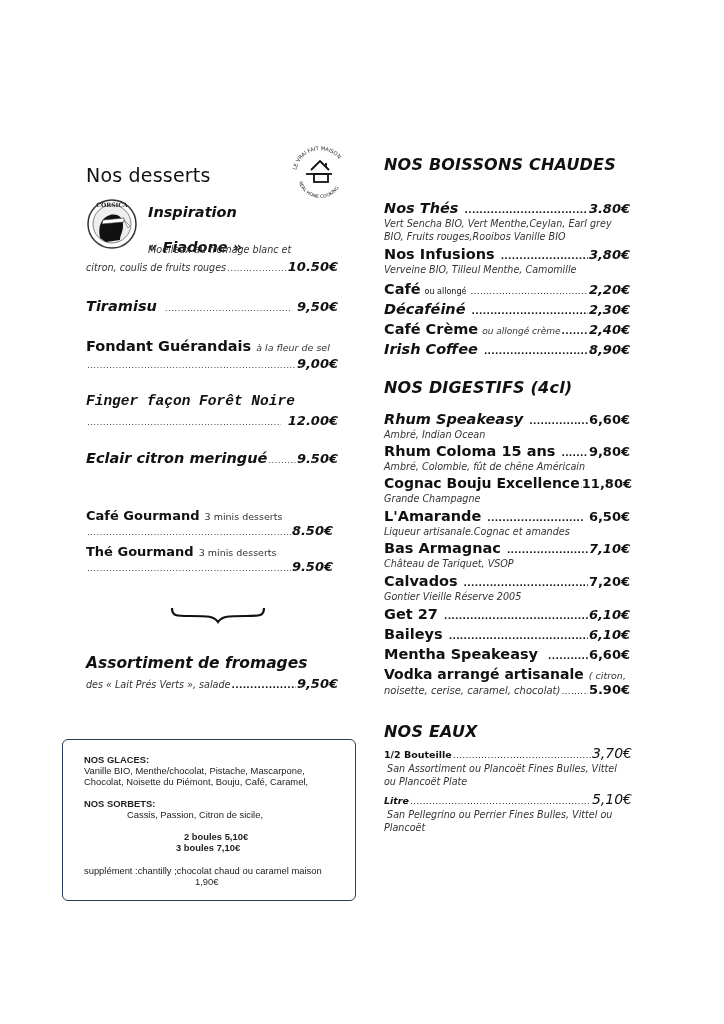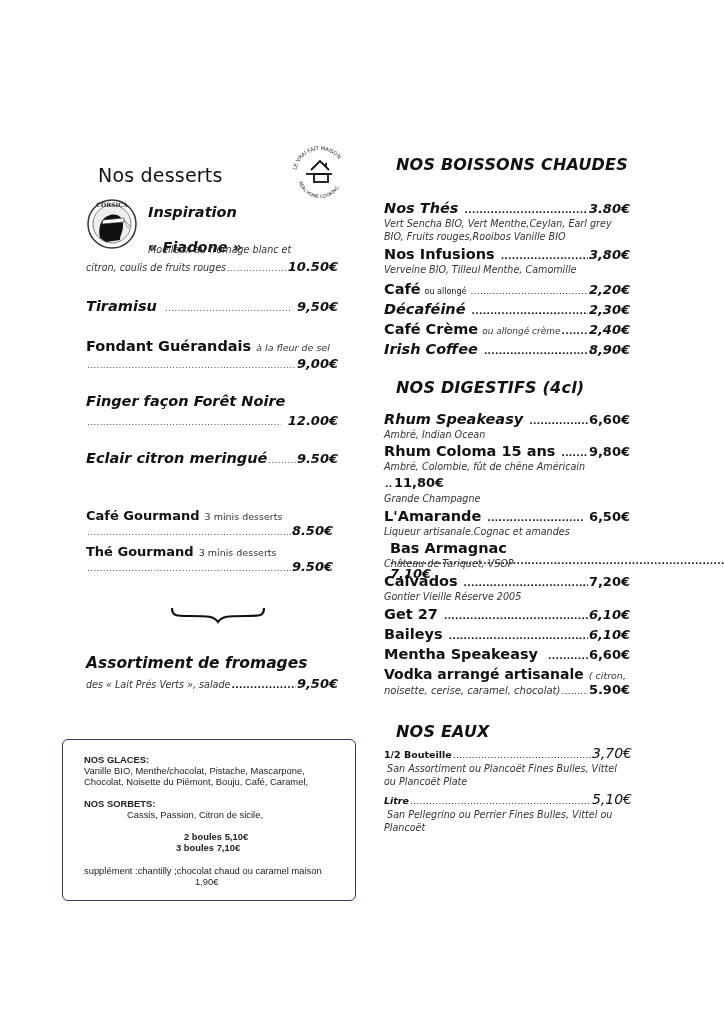--- a/index.html
+++ b/index.html
@@ -1,19 +1,19 @@
 <!DOCTYPE html>
 <html><head>
 <meta charset="utf-8">
 <style>
   html, body { margin:0; padding:0; background:#ffffff; }
   body { width:724px; height:1024px; position:relative; overflow:hidden; color:#111; font-family:"DejaVu Sans", sans-serif; }
   .abs { position:absolute; }
 
-  .h-title { font-family:"DejaVu Sans", sans-serif; font-size:19px; font-weight:500; letter-spacing:0.2px; position:absolute; white-space:nowrap;margin-left:12px; }
+  .h-title { font-family:"DejaVu Sans", sans-serif; font-size:19px; font-weight:500; letter-spacing:0.2px; position:absolute; white-space:nowrap; }
   .h-italic { font-style:italic; font-weight:bold; font-size:16px; }
 
   .item-name { font-family:"DejaVu Sans", sans-serif; font-style:italic; font-weight:bold; font-size:14.5px; }
   .item-name-up { font-family:"DejaVu Sans", sans-serif; font-weight:bold; font-size:14.5px; }
   .small-i { font-style:italic; font-weight:normal; font-size:9.5px; color:#333; }
   .desc { font-family:"DejaVu Sans", sans-serif; font-style:italic; font-size:9.6px; color:#333; line-height:12px; }
   .price { font-family:"DejaVu Sans", sans-serif; font-style:italic; font-weight:bold; font-size:13px; }
   .price-up { font-weight:bold; font-size:13px; }
   .row { position:absolute; display:flex; align-items:baseline; white-space:nowrap; }
   .row .fill { flex:1; overflow:hidden; white-space:nowrap; color:#444; font-size:9px; letter-spacing:0.3px; margin:0 1px; }
@@ -72,21 +72,21 @@
 
   <div class="abs" style="left:86px; top:336px; white-space:nowrap;">
     <span class="item-name-up">Fondant Guérandais</span>
     <span class="small-i">à la fleur de sel</span>
   </div>
   <div class="row" style="left:86px; top:356px; width:252px;">
     <span class="fill"></span>
     <span class="price">9,00€</span>
   </div>
 
-  <div class="abs item-name" style="left:86px; top:393px; white-space:nowrap;">Finger façon Forêt Noire</div>
+  <div class="abs item-name" style="left:86px; top:393px; white-space:nowrap;font-family:Liberation Mono, monospace;">Finger façon Forêt Noire</div>
   <div class="row" style="left:86px; top:413px; width:252px;">
     <span class="fill"></span>
     <span class="price" style="margin-left:6px;">12.00€</span>
   </div>
 
   <div class="row" style="left:86px; top:450px; width:252px;">
     <span class="item-name">Eclair citron meringué</span>
     <span class="fill"></span>
     <span class="price">9.50€</span>
   </div>
@@ -188,33 +188,34 @@
   <div class="abs desc" style="left:384px; top:429px; white-space:nowrap;">Ambré, Indian Ocean</div>
 
   <div class="row" style="left:384px; top:443px; width:246px;">
     <span class="item-name-up">Rhum Coloma 15 ans</span>
     <span class="fill" style="margin-left:6px; color:#111; font-weight:bold;"></span>
     <span class="price-up">9,80€</span>
   </div>
   <div class="abs desc" style="left:384px; top:461px; white-space:nowrap;">Ambré, Colombie, fût de chêne Américain</div>
 
   <div class="row" style="left:384px; top:475px; width:248px;">
+    <span class="item-name-up" style="font-size:14px;">Cognac Bouju Excellence</span>
     <span class="fill" style="max-width:8px; color:#111; font-weight:bold;"></span>
     <span class="price-up">11,80€</span>
   </div>
   <div class="abs desc" style="left:384px; top:493px; white-space:nowrap;">Grande Champagne</div>
 
   <div class="row" style="left:384px; top:508px; width:246px;">
     <span class="item-name-up">L'Amarande</span>
     <span class="fill" style="margin-left:6px; color:#111; font-weight:bold;"></span>
     <span class="price-up" style="margin-left:4px;">6,50€</span>
   </div>
   <div class="abs desc" style="left:384px; top:526px; white-space:nowrap;">Liqueur artisanale.Cognac et amandes</div>
 
-  <div class="row" style="left:384px; top:540px; width:246px;flex-direction:column;">
+  <div class="row" style="left:384px; top:540px; width:246px;">
     <span class="item-name-up">Bas Armagnac</span>
     <span class="fill" style="margin-left:6px; color:#111; font-weight:bold;"></span>
     <span class="price">7,10€</span>
   </div>
   <div class="abs desc" style="left:384px; top:558px; white-space:nowrap;">Château de Tariquet, VSOP</div>
 
   <div class="row" style="left:384px; top:573px; width:246px;">
     <span class="item-name-up">Calvados</span>
     <span class="fill" style="margin-left:6px; color:#111; font-weight:bold;"></span>
     <span class="price-up">7,20€</span>

